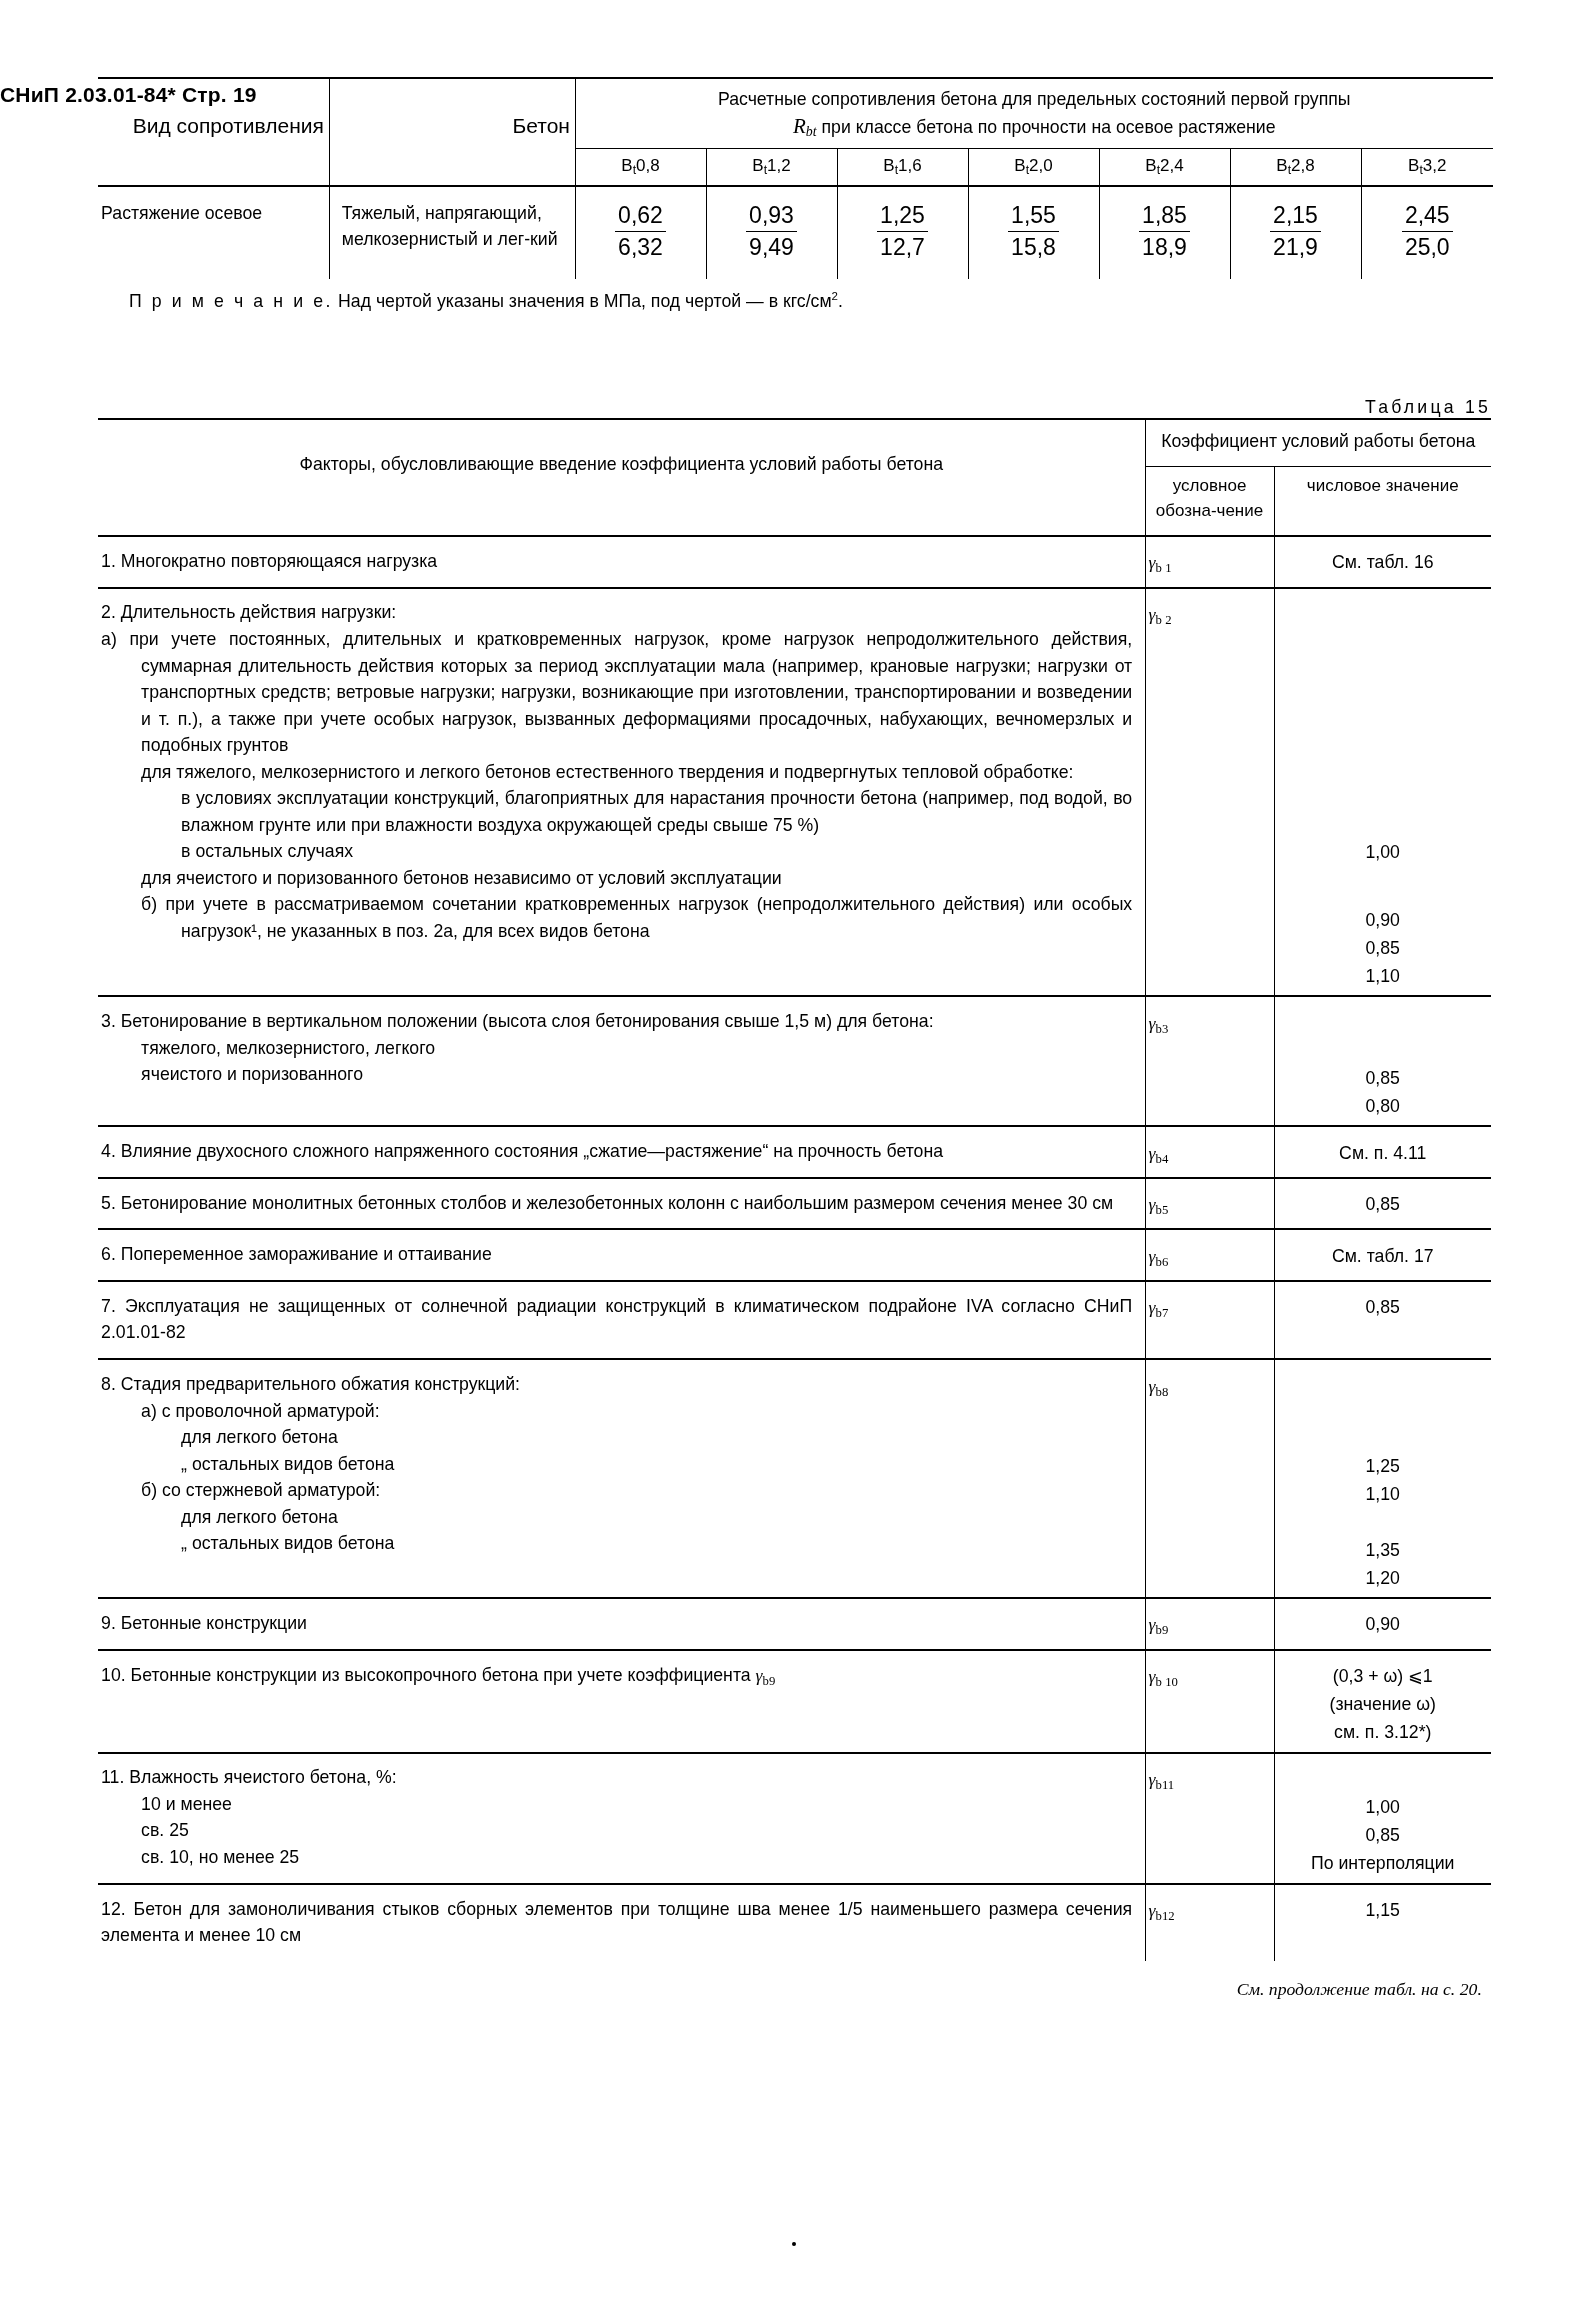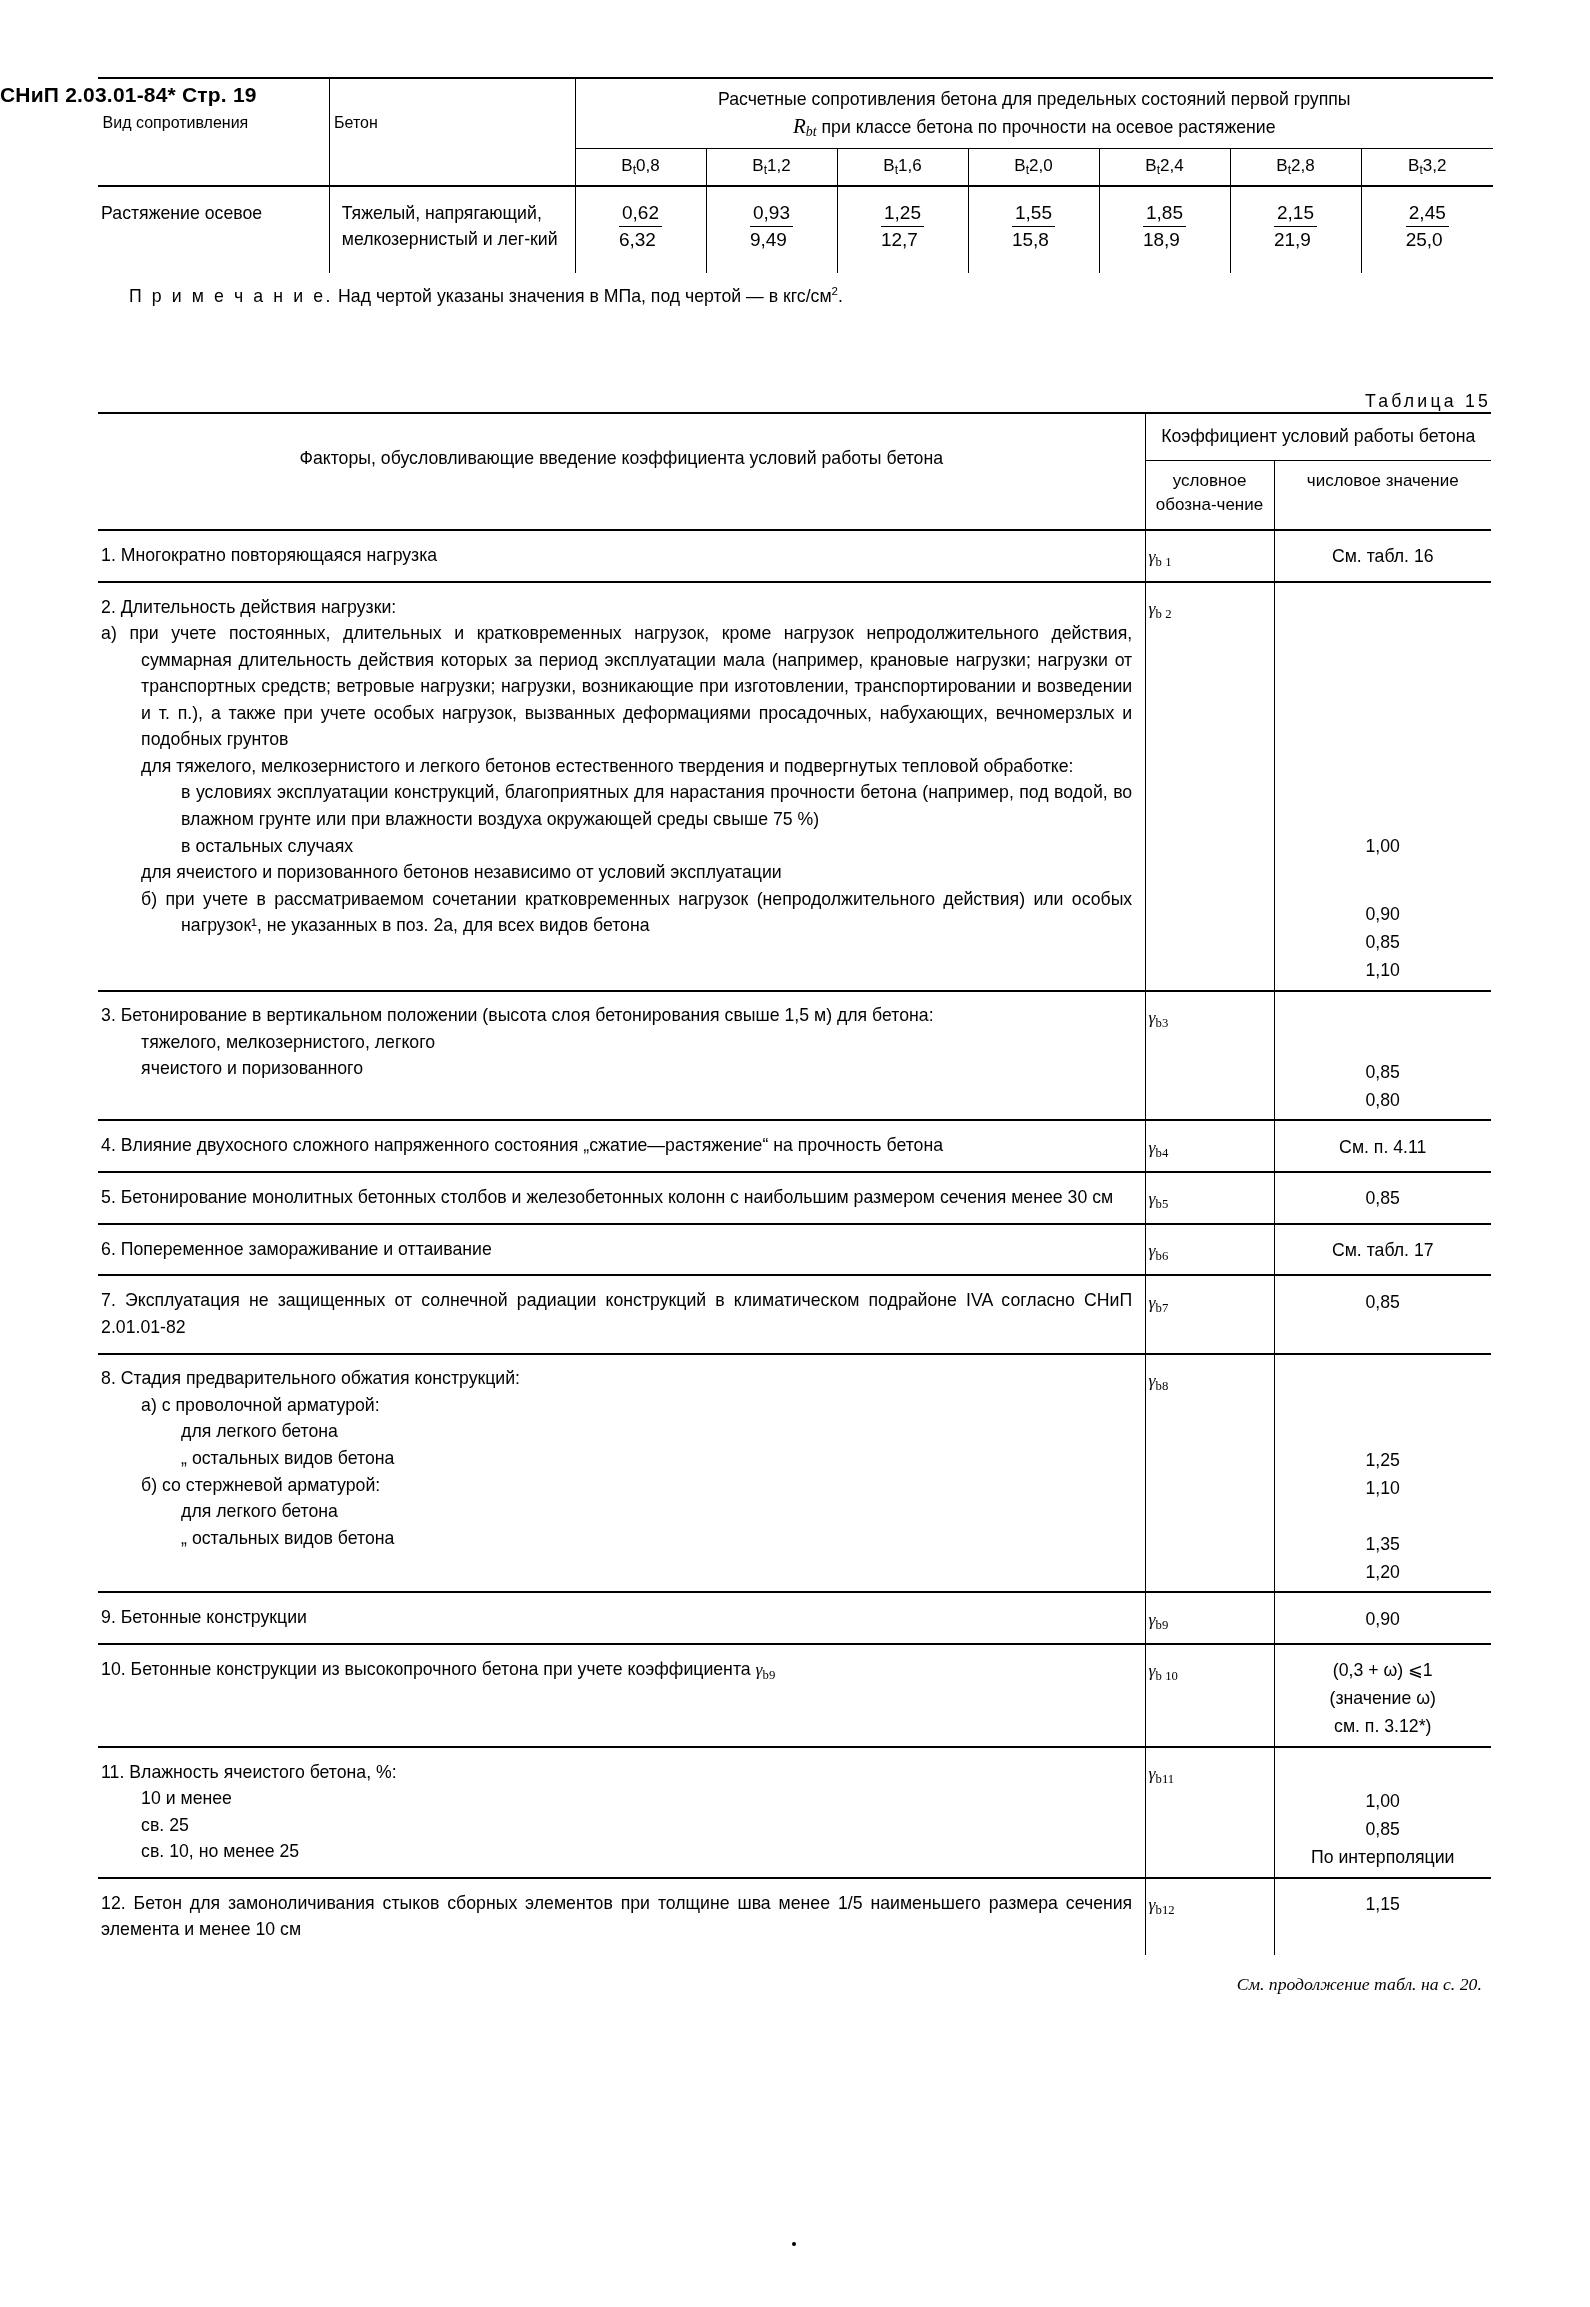--- a/index.html
+++ b/index.html
@@ -38,39 +38,39 @@
     font-weight:400;
     padding:0;
   }
   .thick{border-top:2.3px solid #000;}
   .rule{border-top:1.5px solid #000;}
   .vl{border-left:1.5px solid #000;}
 
   
   .t14{margin-top:9.2px;}
   .t14 .hcell{
-    text-align:left;
-    font-size:16px;
+    text-align:right;
+    font-size:21px;
     padding:7.7px 4.6px 9.2px 4.6px;
   }
   .t14 .hcell.mid{padding-top:35px;}
   .t14 .rhead{
     text-align:center;font-size:17.7px;line-height:1.42;
     padding:7.7px 7.7px 6.2px 7.7px;
   }
   .t14 .classcell{
     text-align:center;font-size:17px;
     padding:7px 1.5px 7.7px 1.5px;
   }
   .t14 .body td{font-size:17.7px;line-height:1.45;}
   .t14 .c1{padding:14px 4.6px 20px 3.1px;}
   .t14 .c2{padding:14px 6.2px 20px 12.3px;}
   .frac{
-    display:inline-block;text-align:left;line-height:1.25;
-    font-size:19px;
+    display:inline-block;text-align:center;line-height:1.25;
+    font-size:23px;
   }
   .frac .num{border-bottom:1.5px solid #000;padding:0 3.1px 0.8px 3.1px;display:block;}
   .frac .den{padding-top:1.5px;display:block;}
   .t14 .fc{text-align:center;padding:14px 1.5px 15.4px 1.5px;}
 
   .note{
     font-size:17.7px;
     padding:10.8px 0 0 31px;
     line-height:1.4;
   }

